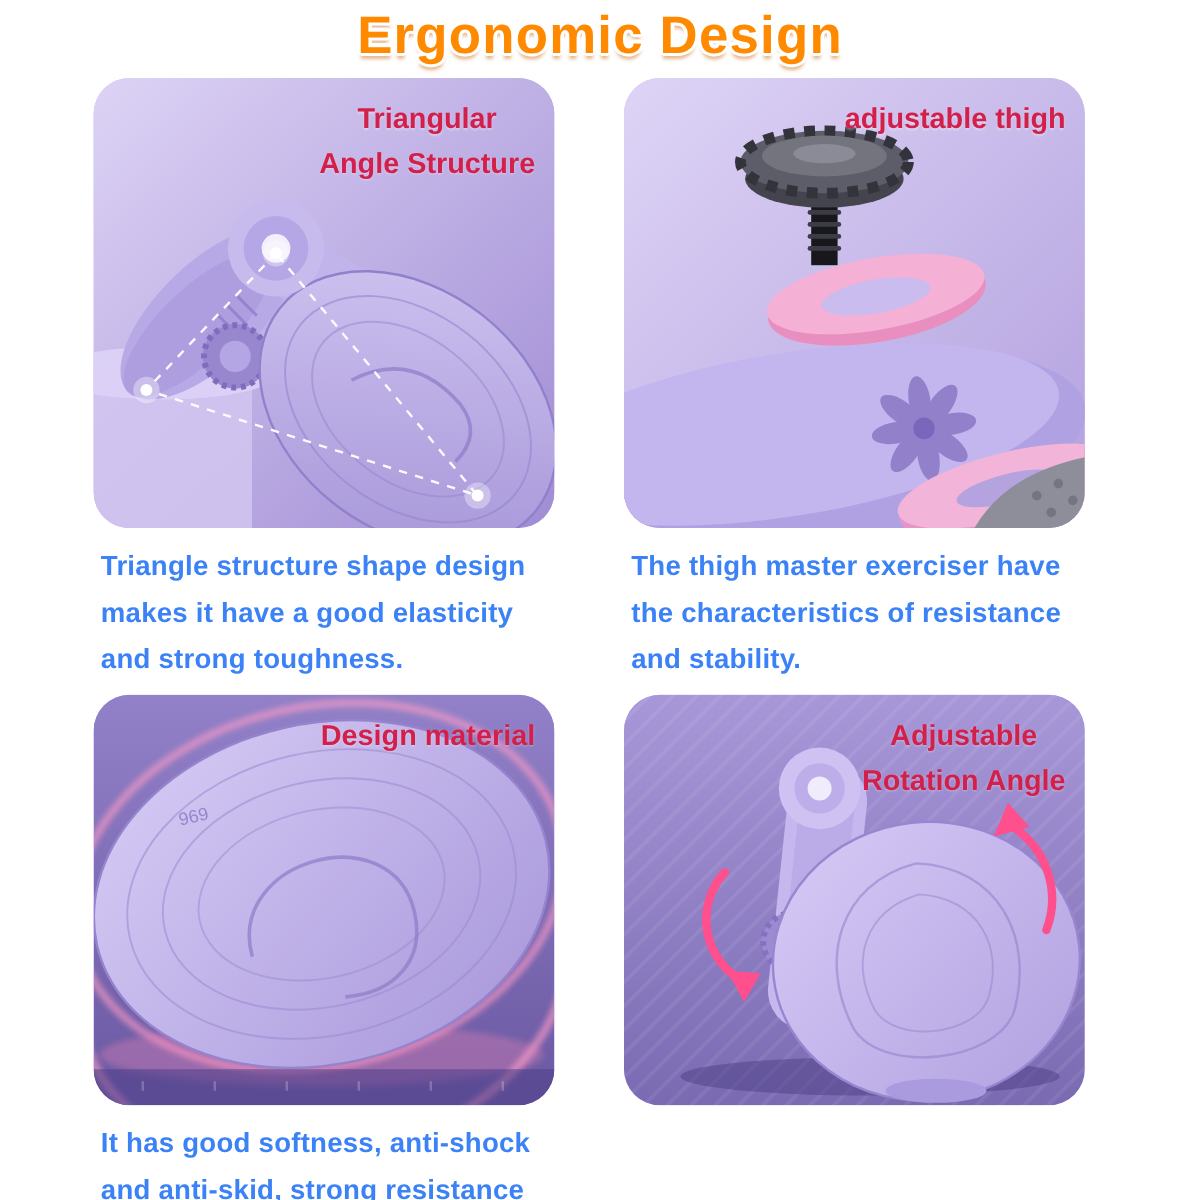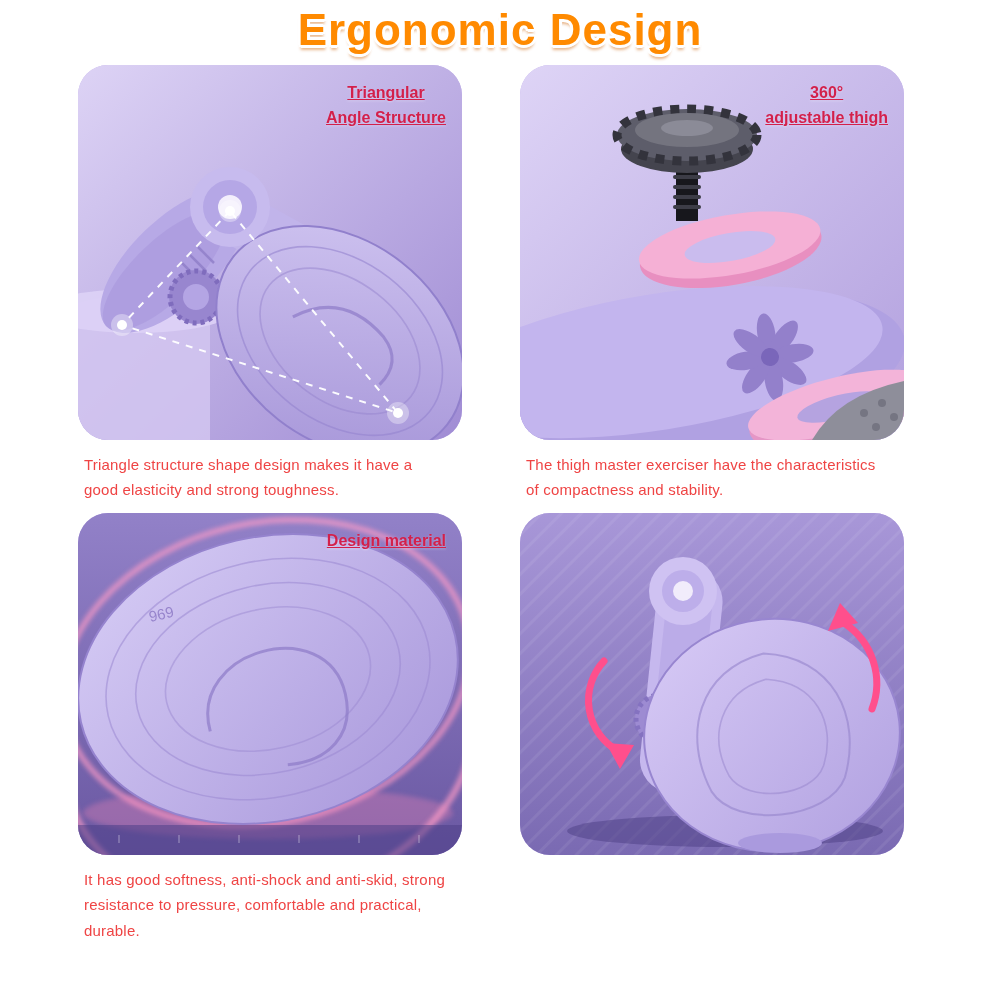--- a/index.html
+++ b/index.html
@@ -28,29 +28,28 @@
   .photo {
     position:relative; width:384px; border-radius:30px; overflow:hidden;
     background:#c3b3ea;
   }
   .photo svg { display:block; width:100%; height:100%; }
   .ph-tall { height:375px; }
   .ph-short { height:342px; }
 
   .photo-label {
     position:absolute; top:16px; right:16px; text-align:center;
-    color:#d3204b; font-weight:700; font-size:16px; line-height:1.55;
+    color:#d3204b; font-weight:700; font-size:24px; line-height:1.55;
     text-shadow:0 1px 2px rgba(255,255,255,0.35);
-    text-decoration:underline;
   }
   .photo-label .ln { display:block; }
 
   .caption {
     margin:12px 4px 10px 6px; width:364px;
-    font-size:15px; line-height:1.7; color:#ef4444; letter-spacing:0.2px;
+    font-size:23px; line-height:1.7; color:#3b82f6; letter-spacing:0.2px;font-weight:bold;
   }
 </style>
 </head>
 <body>
 
 <div class="page">
 
   <h1 class="title">Ergonomic Design</h1>
 
   <div class="grid">
@@ -163,25 +162,24 @@
             <rect x="153" y="130" width="28" height="4" rx="2" fill="#3c3c46"></rect>
             <rect x="153" y="140" width="28" height="4" rx="2" fill="#3c3c46"></rect>
             <ellipse cx="167" cy="84" rx="66" ry="24" fill="#44444e"></ellipse>
             <ellipse cx="167" cy="70" rx="70" ry="26" fill="#5d5d6a"></ellipse>
             <ellipse cx="167" cy="70" rx="70" ry="26" fill="none" stroke="#33333c" stroke-width="9" stroke-dasharray="9 8"></ellipse>
             <ellipse cx="167" cy="65" rx="52" ry="17" fill="#74747f"></ellipse>
             <ellipse cx="167" cy="63" rx="26" ry="8" fill="#8b8b97"></ellipse>
           </g>
         </svg>
         <div class="photo-label">
-          <span class="ln">360°</span>
           <span class="ln">adjustable thigh</span>
         </div>
       </div>
-      <p class="caption">The thigh master exerciser have the characteristics of compactness and stability.</p>
+      <p class="caption">The thigh master exerciser have the characteristics of resistance and stability.</p>
     </div>
 
     <div class="cell">
       <div class="photo ph-short">
         <svg viewBox="0 0 384 342" preserveAspectRatio="none">
           <defs>
             <linearGradient id="bg3" x1="0" y1="0" x2="0" y2="1">
               <stop offset="0" stop-color="#9281c8"></stop>
                 <stop offset="1" stop-color="#6a58a2"></stop>
             </linearGradient>
@@ -262,17 +260,21 @@
           </g>
           <g>
             <path d="M352 196 A 72 72 0 0 0 324 110" fill="none" stroke="#ff4f8c" stroke-width="7" stroke-linecap="round"></path>
             <path d="M308 118 L320 90 L338 110 Z" fill="#ff4f8c"></path>
           </g>
           <g>
             <path d="M84 148 A 58 58 0 0 0 98 238" fill="none" stroke="#ff4f8c" stroke-width="7" stroke-linecap="round"></path>
             <path d="M86 230 L100 256 L114 232 Z" fill="#ff4f8c"></path>
           </g>
         </svg>
+        <div class="photo-label">
+          <span class="ln">Adjustable</span>
+          <span class="ln">Rotation Angle</span>
+        </div>
       </div>
     </div>
 
   </div>
 </div>
 
 </body></html>

